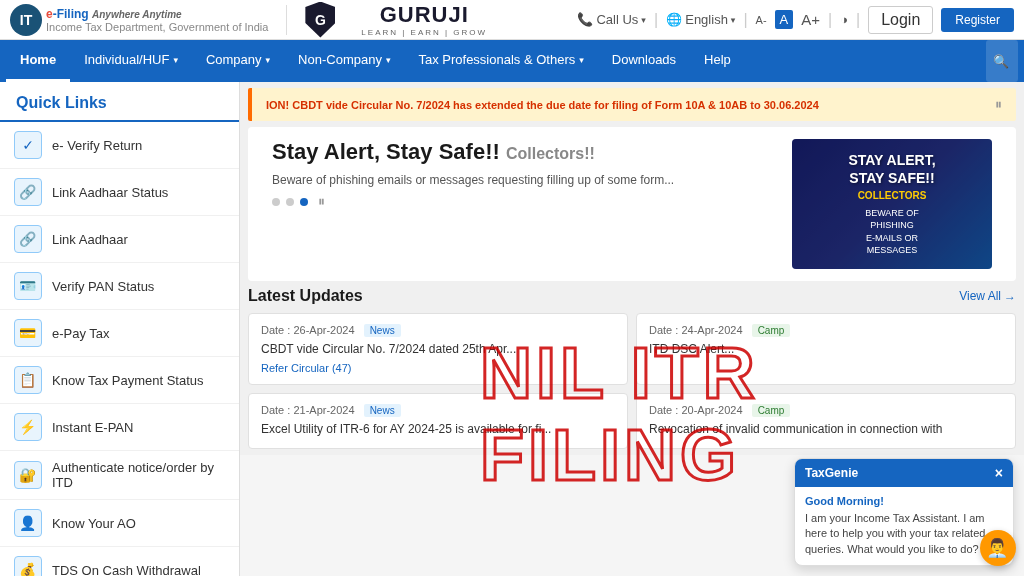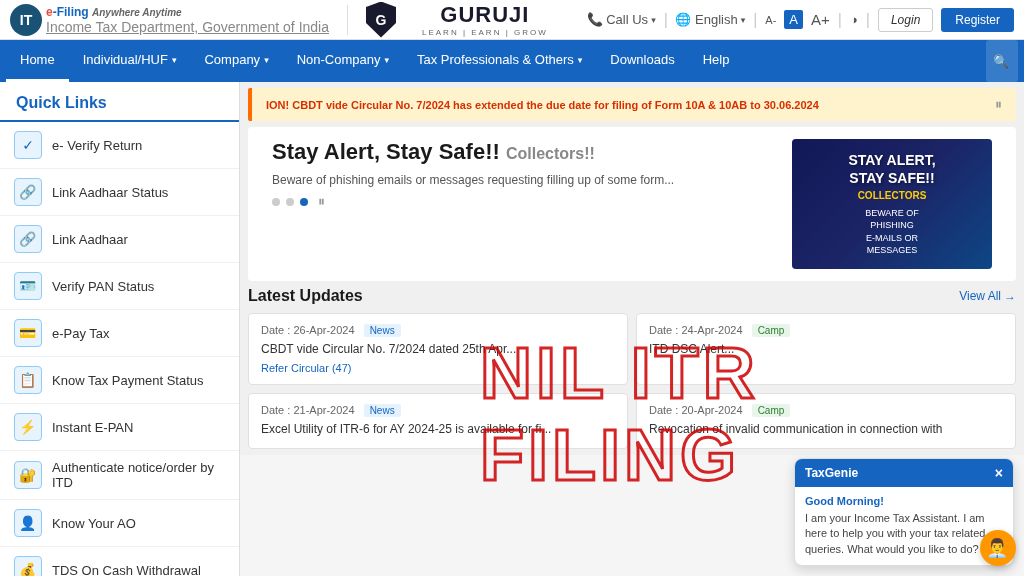--- a/index.html
+++ b/index.html
@@ -19,41 +19,41 @@
     .guruji-shield {
       width: 30px; height: 36px; background: #1a1a2e;
       clip-path: polygon(50% 0%, 100% 15%, 100% 60%, 50% 100%, 0% 60%, 0% 15%);
       display: flex; align-items: center; justify-content: center; margin-right: 6px;
     }
     .guruji-shield::after { content: 'G'; color: #fff; font-size: 14px; font-weight: bold; }
     .guruji-logo-wrap { display: flex; align-items: center; }
 
     .top-bar-right { display: flex; align-items: center; gap: 8px; }
     .top-btn {
-      padding: 4px 12px; border-radius: 3px; font-size: 12px;
-      cursor: pointer; border: 1px solid #ccc; background: #fff; color: #333; font-style: italic;
+      padding: 4px 12px; border-radius: 3px; font-size: 16px;
+      cursor: pointer; border: 1px solid #ccc; background: #fff; color: #333;
     }
     .top-btn-register {
       background: #1565c0; color: #fff; border: none; padding: 5px 14px;
       border-radius: 3px; font-size: 12px; cursor: pointer;
     }
     .top-divider { color: #ccc; font-size: 16px; }
     .top-icon-btn { background: none; border: none; cursor: pointer; color: #555; font-size: 13px; display: flex; align-items: center; gap: 3px; }
 
     
     .nav-bar {
       background: #1565c0; display: flex; align-items: stretch;
       height: 42px; padding: 0 6px;
     }
     .nav-item {
       display: flex; align-items: center; padding: 0 14px;
       color: #fff; font-size: 13px; cursor: pointer; white-space: nowrap;
       border-bottom: 3px solid transparent; gap: 4px;
     }
-    .nav-item.active { border-bottom: 3px solid #fff; font-weight: normal; }
+    .nav-item.active { border-bottom: 3px solid #fff; font-weight: bold; }
     .nav-item .chevron { font-size: 9px; margin-top: 1px; }
     .nav-search {
       margin-left: auto; display: flex; align-items: center;
       background: rgba(255,255,255,0.15); border-radius: 3px;
       padding: 4px 8px; cursor: pointer; color: #fff;
     }
 
     
     .main-layout { display: flex; height: calc(576px - 82px); }
 
@@ -178,21 +178,21 @@
 </head>
 <body>
 
 <div class="top-bar">
   <div class="top-bar-left">
     <div class="efiling-logo">
       <div style="display:flex;align-items:center;gap:4px;">
         <div style="width:32px;height:32px;background:#1a5276;border-radius:50%;display:flex;align-items:center;justify-content:center;color:#fff;font-size:14px;font-weight:bold;">IT</div>
         <div>
           <div style="font-size:12px;color:#1565c0;font-weight:bold;"><span style="color:#e74c3c;">e</span>-Filing <span style="font-style:italic;font-size:10px;color:#666;">Anywhere Anytime</span></div>
-          <div style="font-size:14px;color:#888;text-decoration:underline;">Income Tax Department, Government of India</div>
+          <div style="font-size:11px;color:#888;">Income Tax Department, Government of India</div>
         </div>
       </div>
     </div>
 
     <div style="width:1px;height:30px;background:#ddd;margin:0 10px;"></div>
 
     <div class="guruji-logo-wrap">
       <div class="guruji-shield"></div>
       <div class="guruji-logo">
         <div class="guruji-logo-name">GURUJI</div>

